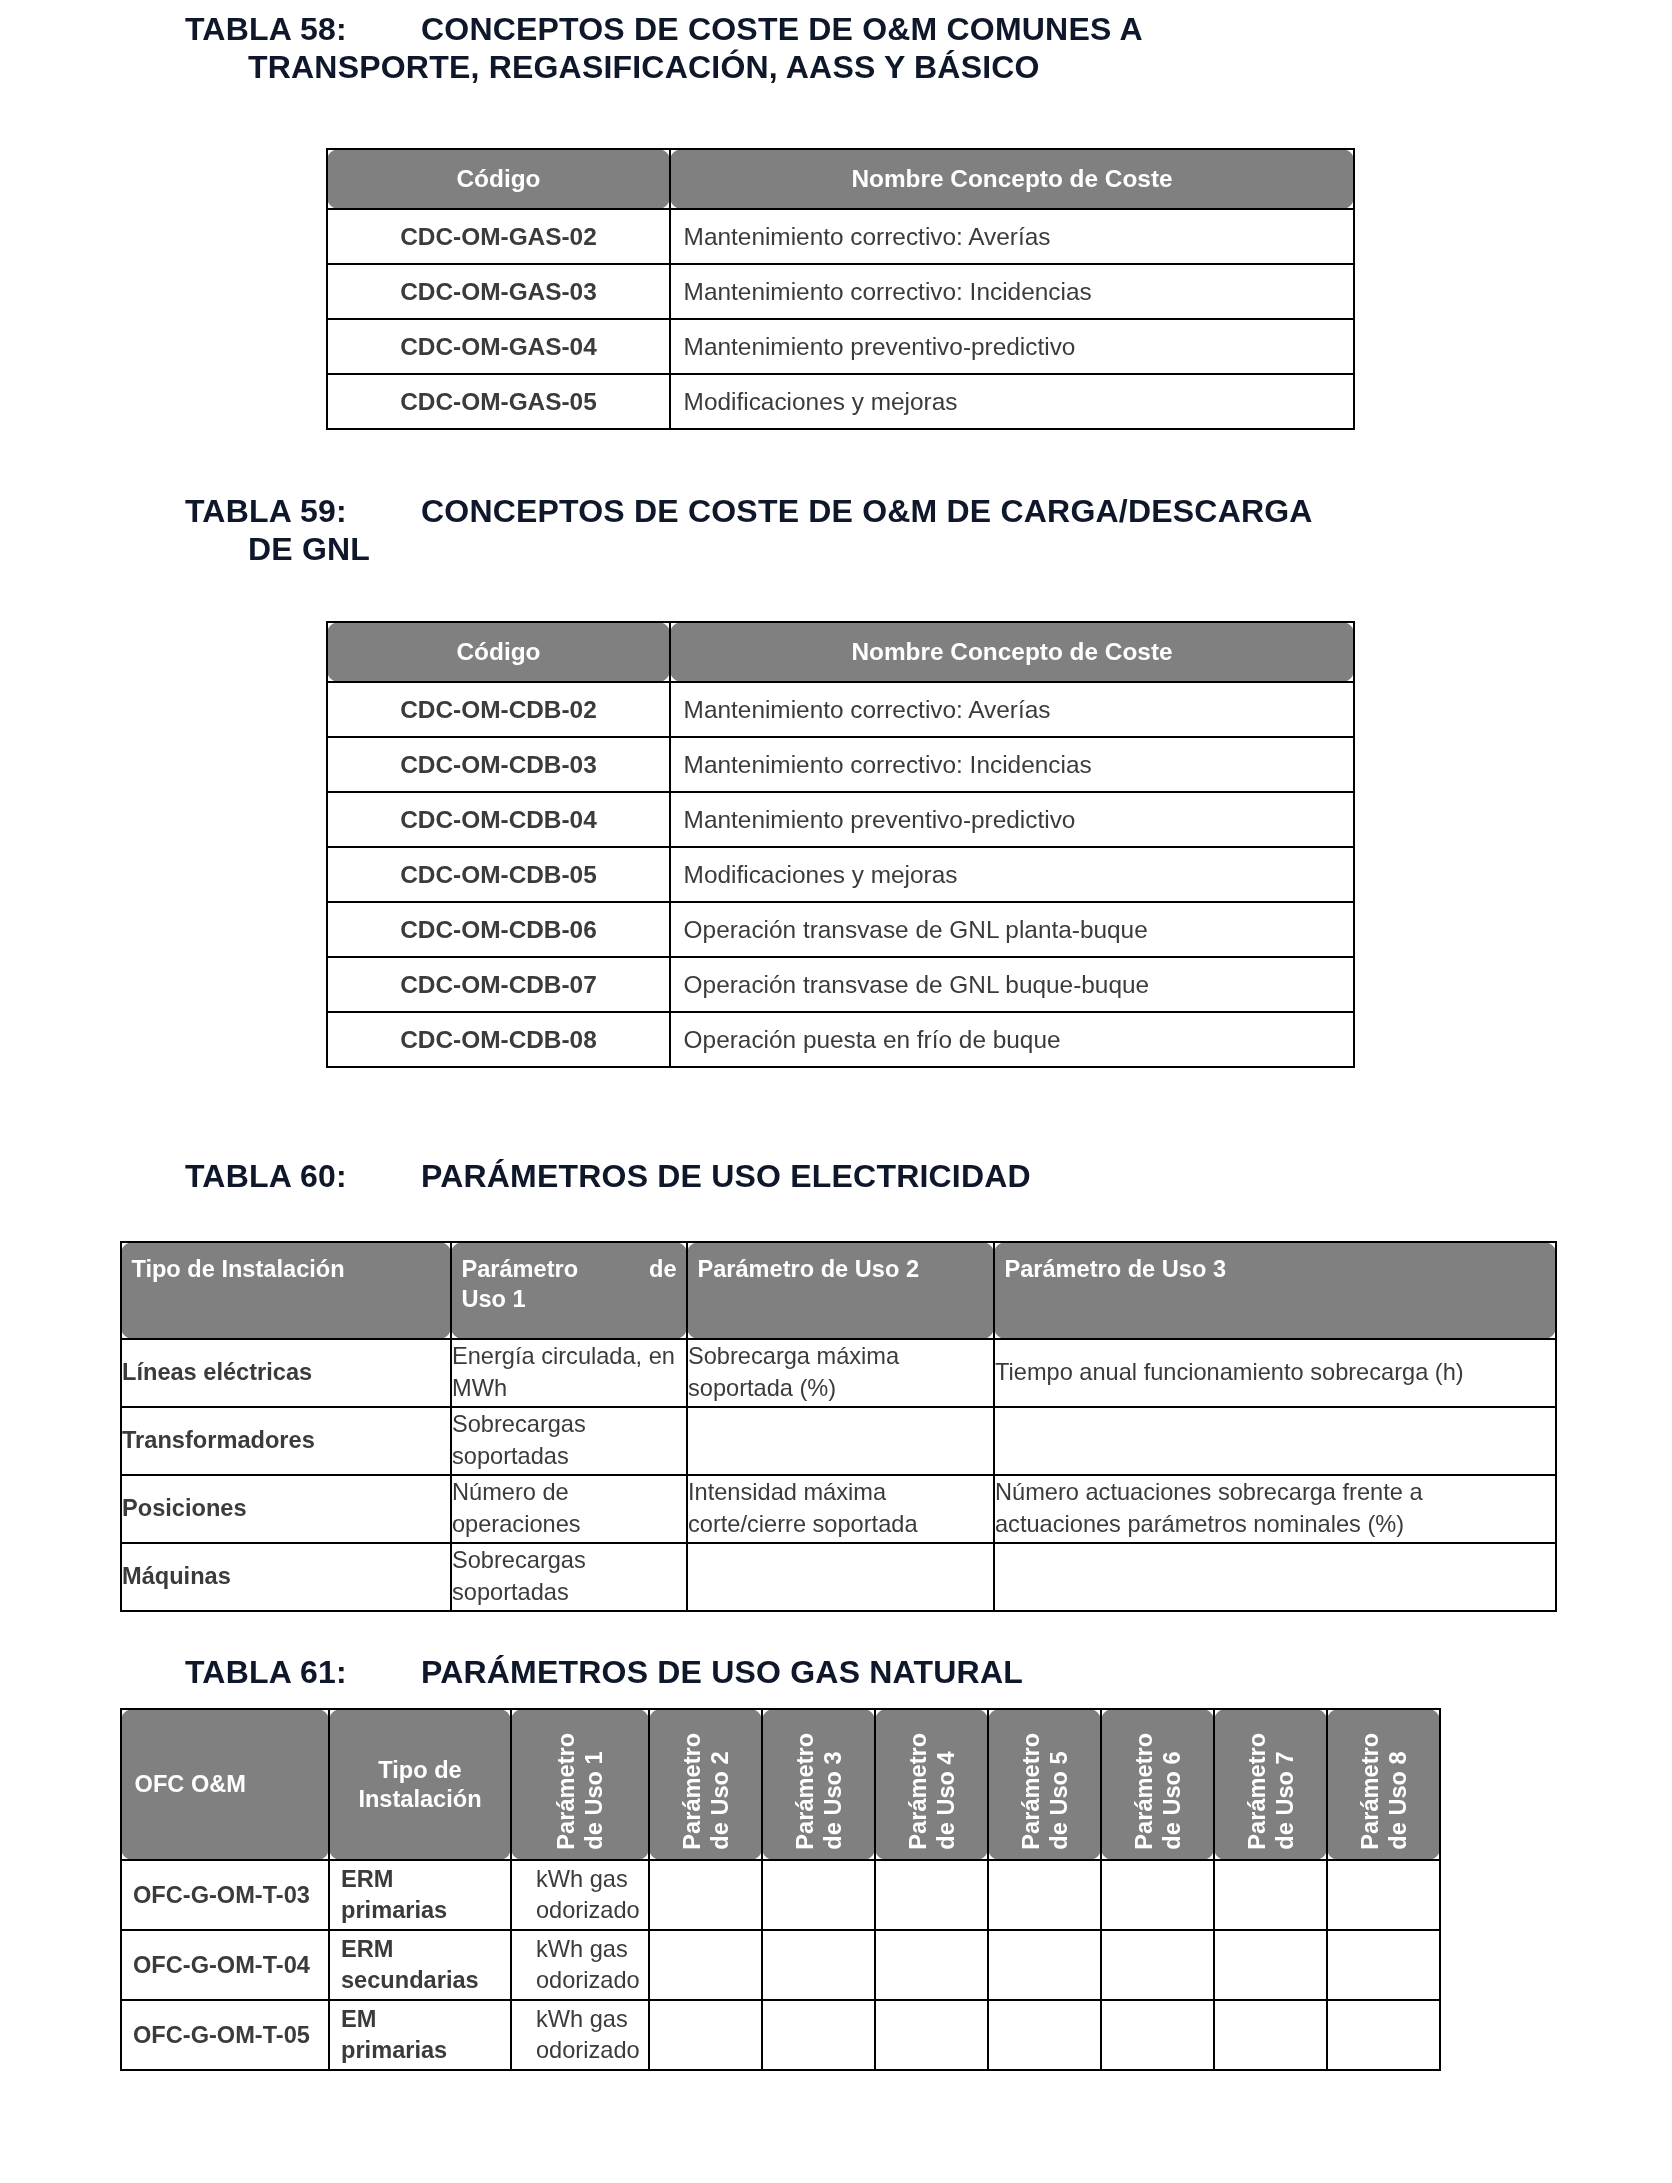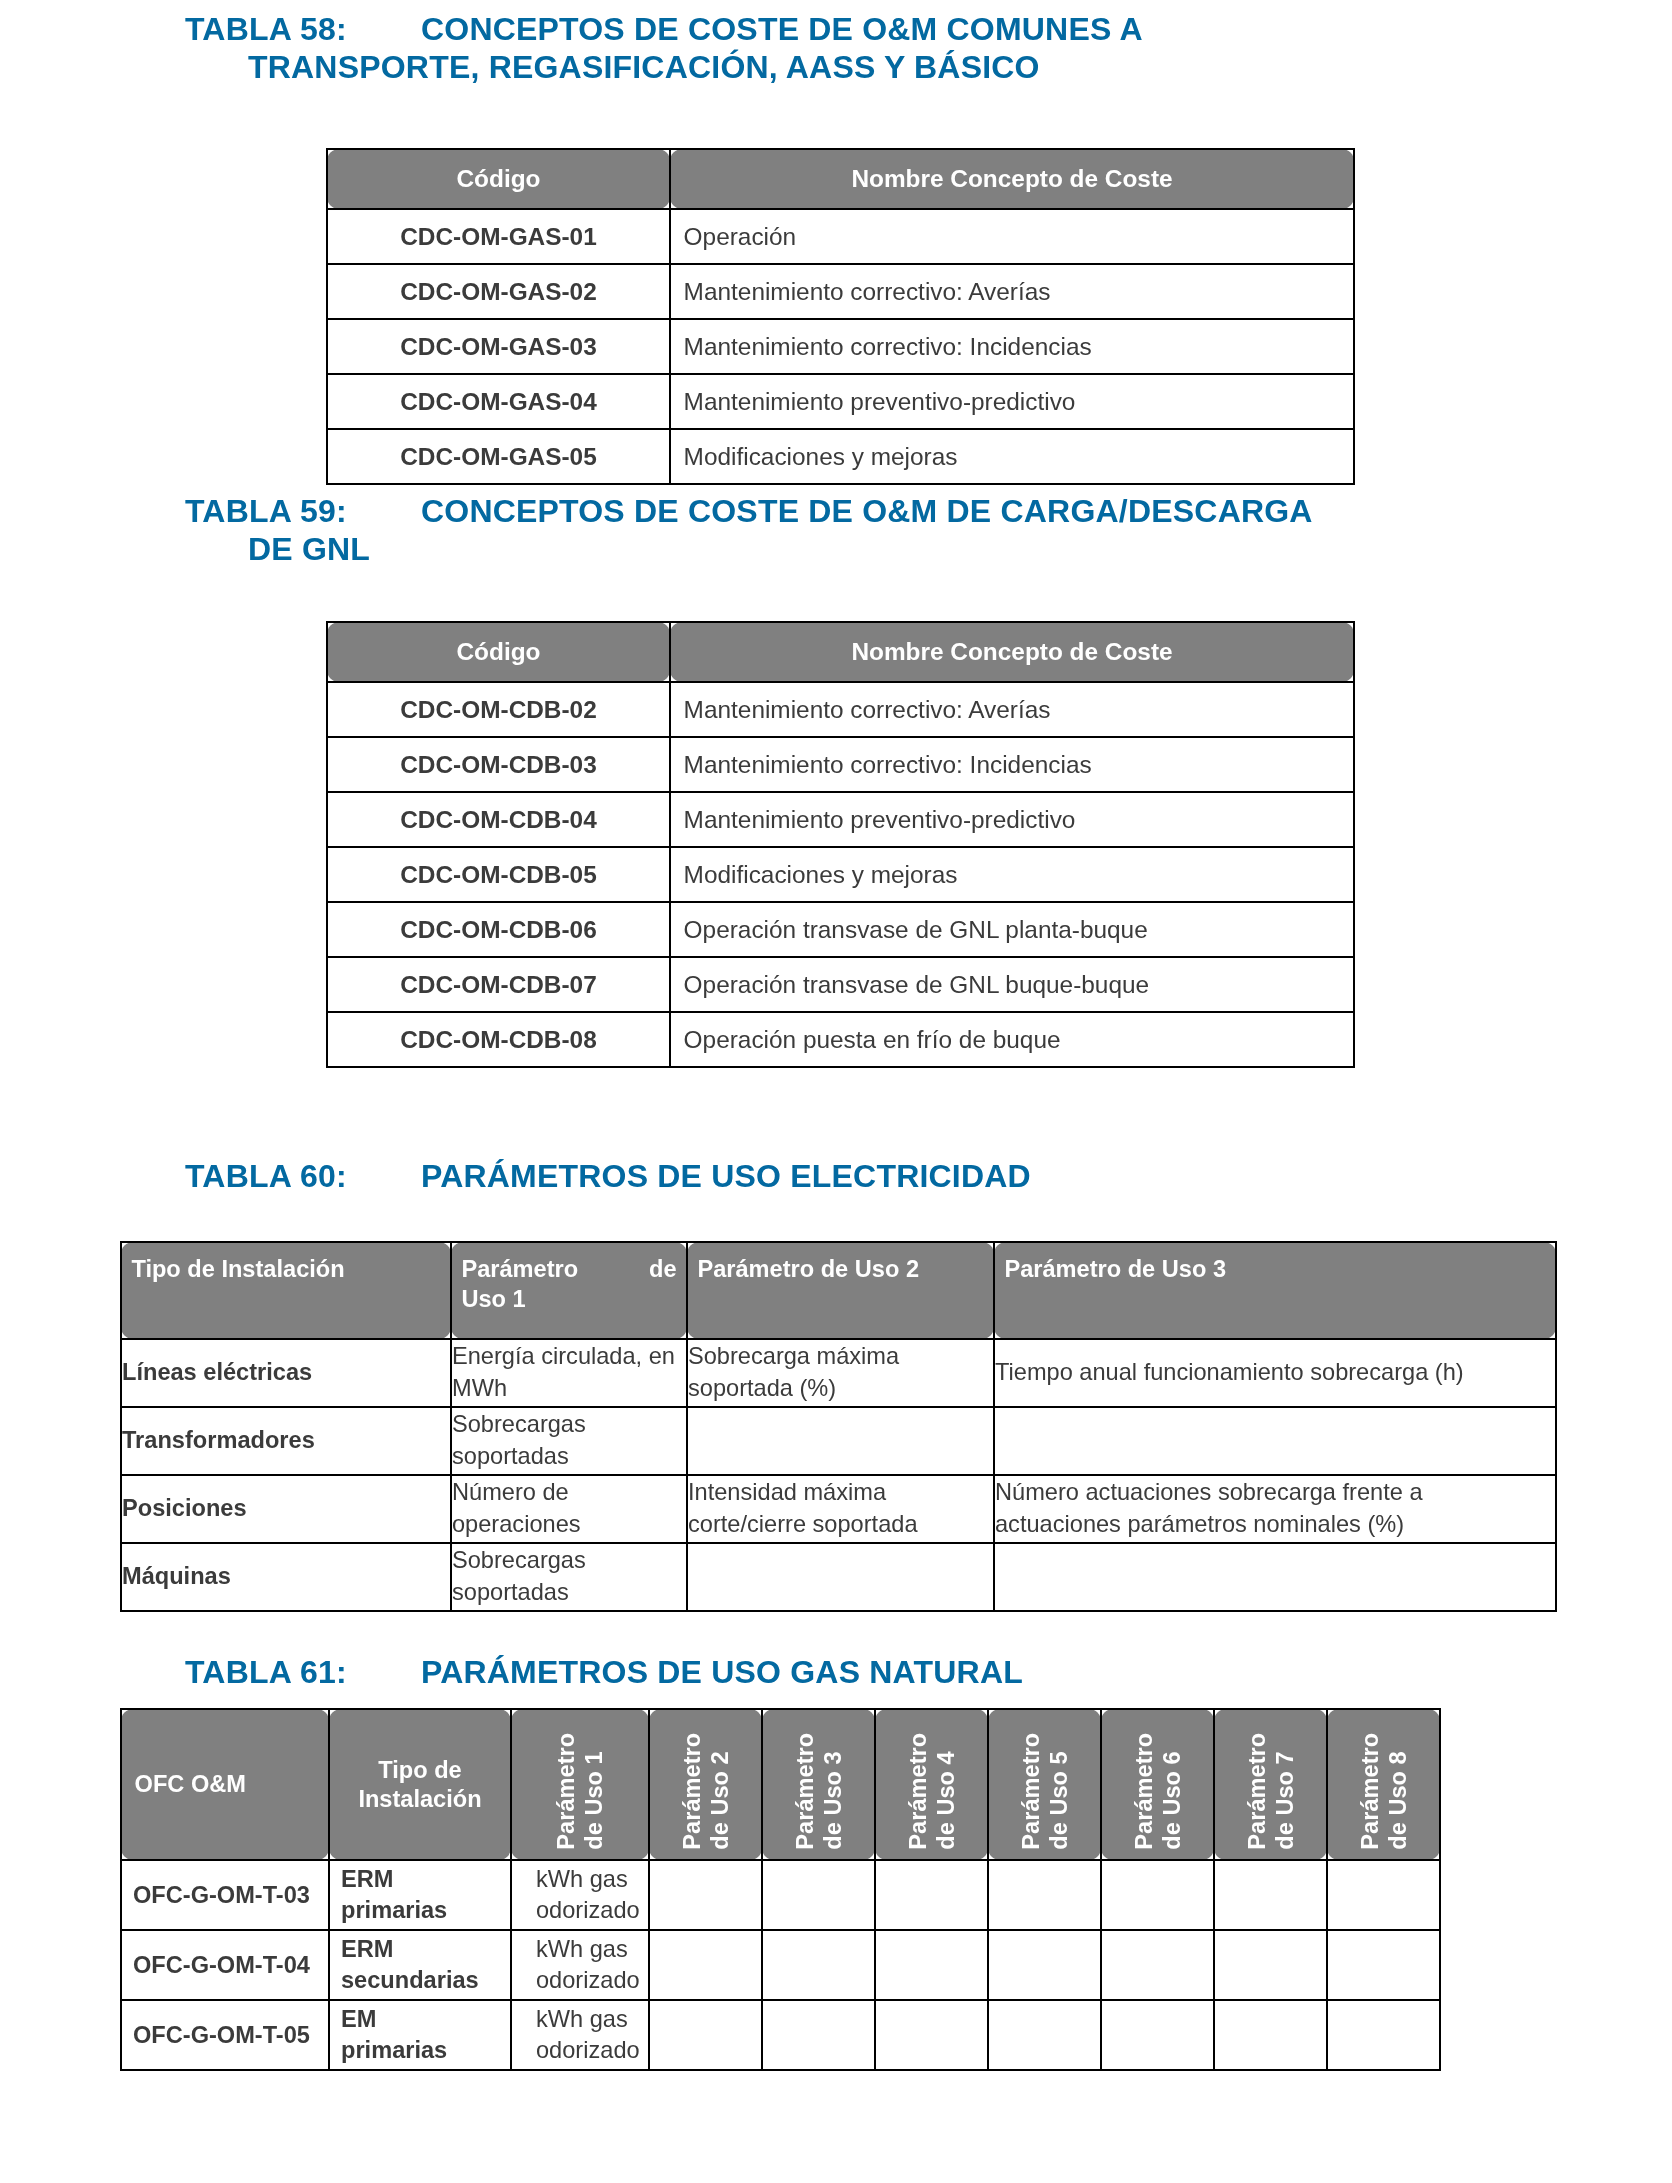--- a/index.html
+++ b/index.html
@@ -23,21 +23,21 @@
     padding: 0;
   }
 
   
   .caption {
     position: absolute;
     font-weight: bold;
     font-size: 32px;
     line-height: 1.18;
     letter-spacing: 0.2px;
-    color: #0369a1;
+    color: #0f172a;
   }
   .caption .cap-num {
     display: inline-block;
     width: 236px;
   }
   .caption .cap-body {
     display: inline;
   }
   .cap-line2 {
     display: block;
@@ -198,24 +198,20 @@
         <col style="width:343px">
         <col style="width:684px">
       </colgroup>
     <thead>
       <tr>
         <th>Código</th>
         <th>Nombre Concepto de Coste</th>
       </tr>
     </thead>
     <tbody>
-      <tr>
-        <td class="code-cell">CDC-OM-GAS-01</td>
-        <td class="name-cell">Operación</td>
-      </tr>
       <tr>
         <td class="code-cell">CDC-OM-GAS-02</td>
         <td class="name-cell">Mantenimiento correctivo: Averías</td>
       </tr>
       <tr>
         <td class="code-cell">CDC-OM-GAS-03</td>
         <td class="name-cell">Mantenimiento correctivo: Incidencias</td>
       </tr>
       <tr>
         <td class="code-cell">CDC-OM-GAS-04</td>

